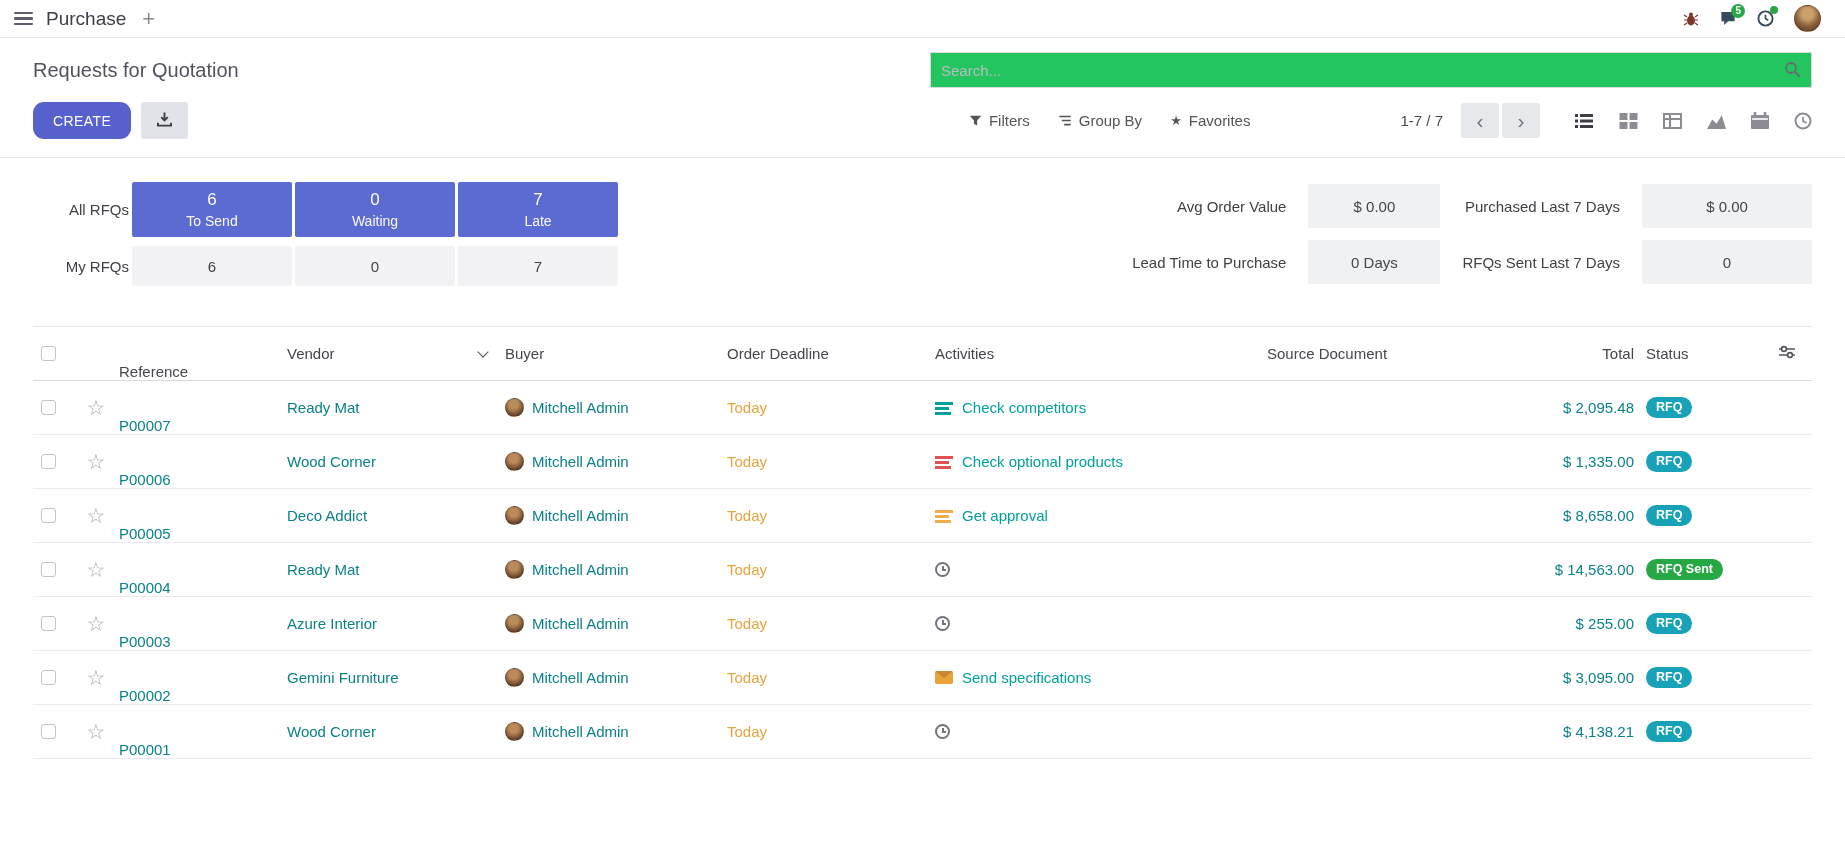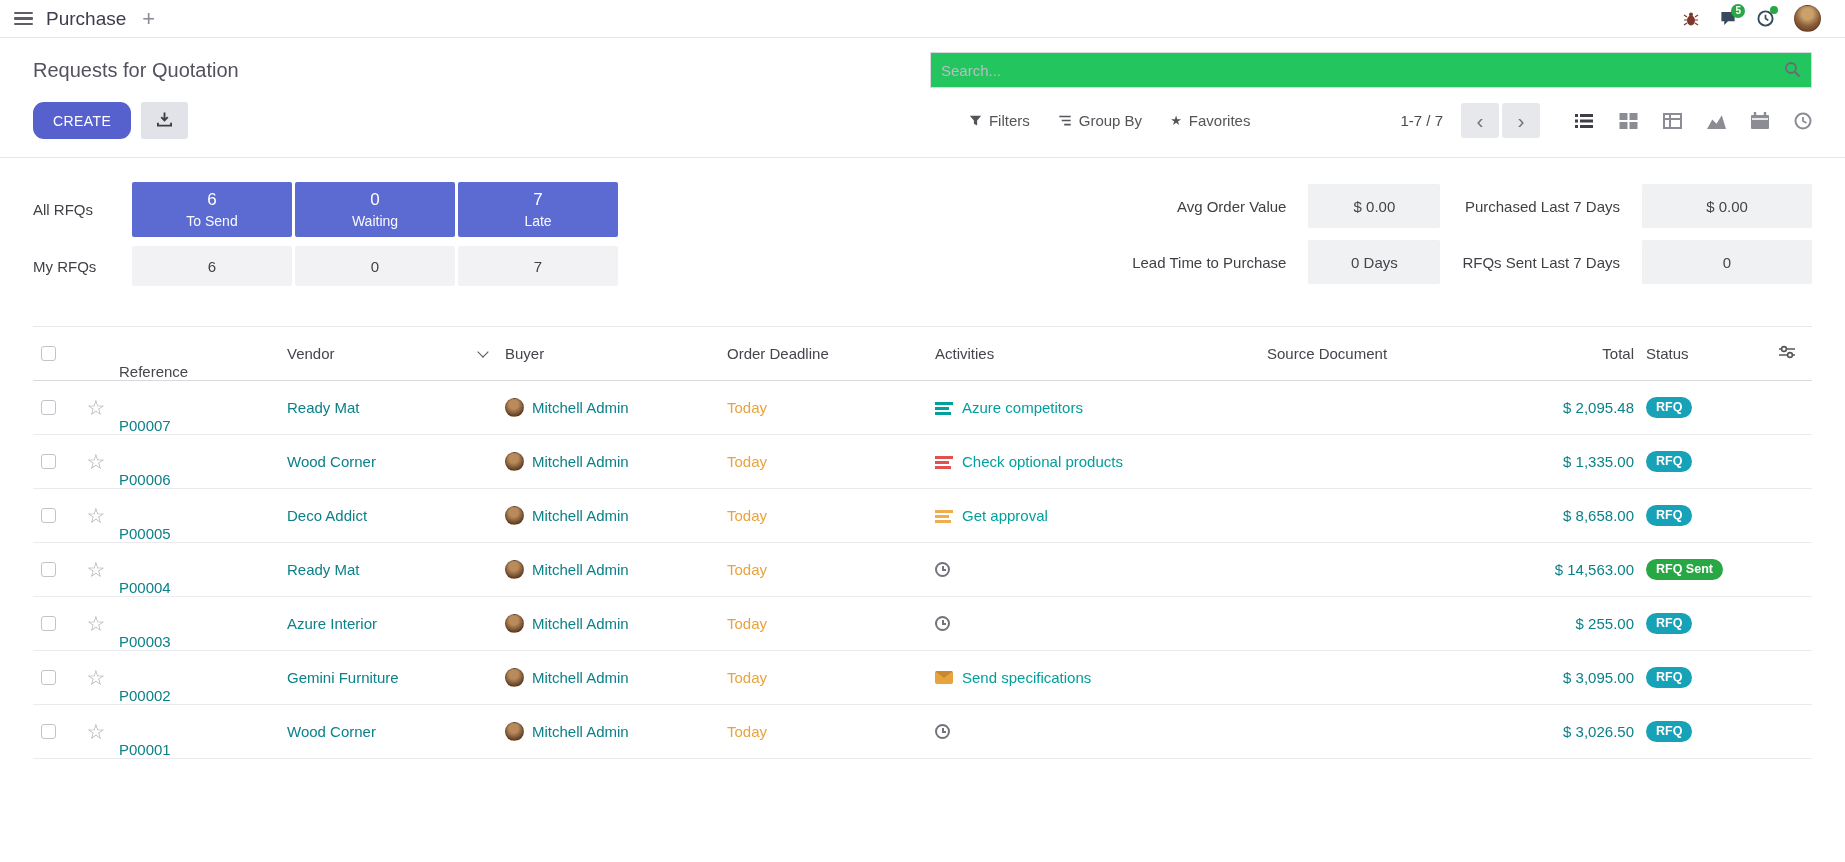--- a/index.html
+++ b/index.html
@@ -53,21 +53,21 @@
                display:inline-flex; align-items:center; justify-content:center; font-size:21px;
                border-radius:3px; cursor:pointer; user-select:none; }
   .pager-btn.prev { margin-left:18px; }
   .switcher { margin-left:34px; display:flex; align-items:center; gap:25px; }
   .vs { color:#8c8c95; cursor:pointer; display:inline-flex; }
   .vs.active { color:#3e3e46; }
 
   
   .dash { display:flex; align-items:start; padding:0 33px; margin-top:24px; }
   .dash-left { display:grid; grid-template-columns:96px 160px 160px 160px;
-               grid-template-rows:55px 40px; column-gap:3px; row-gap:9px; }
+               grid-template-rows:55px 40px; column-gap:3px; row-gap:9px;text-align:right; }
   .dash-label { align-self:center; color:#3f3f45; }
   .tile { border-radius:2px; cursor:pointer; display:flex; align-items:center; justify-content:center; }
   .tile.blue { background:var(--c-tile,#5B6BD1); color:#fff; flex-direction:column; gap:3px; }
   .tile-num { font-size:17px; }
   .tile-label { font-size:14px; opacity:.96; }
   .tile.gray { background:#f2f2f5; color:#3f3f45; font-size:15px; }
   .dash-right { margin-left:auto; display:grid; grid-template-columns:auto 132px auto 170px;
                 grid-template-rows:48px 48px; column-gap:22px; row-gap:8px; align-items:center; }
   .stat-label { text-align:right; color:#3f3f45; }
   .stat-box { background:#f0f1f3; border-radius:2px; height:44px; display:flex; align-items:center;
@@ -342,21 +342,21 @@
         </div>
       <div class="c-buyer">
           <span class="mini-avatar"></span>
           <a class="link">Mitchell Admin</a>
         </div>
       <div class="c-deadline">
           <span class="deadline">Today</span>
         </div>
       <div class="c-activity">
           <span class="act-icon" data-icon="tasks-teal"></span>
-          <a class="act-label">Azure competitors</a>
+          <a class="act-label">Check competitors</a>
         </div>
       <div class="c-source">
           <span></span>
         </div>
       <div class="c-total">
           <span class="link">$ 2,095.48</span>
         </div>
       <div class="c-status">
           <span class="badge" data-status="RFQ">RFQ</span>
         </div>
@@ -564,21 +564,21 @@
           <span class="deadline">Today</span>
         </div>
       <div class="c-activity">
           <span class="act-icon" data-icon="clock"></span>
           <a class="act-label"></a>
         </div>
       <div class="c-source">
           <span></span>
         </div>
       <div class="c-total">
-          <span class="link">$ 3,026.50</span>
+          <span class="link">$ 4,138.21</span>
         </div>
       <div class="c-status">
           <span class="badge" data-status="RFQ">RFQ</span>
         </div>
       <div class="c-gear"></div>
     </div>
 
   </div>
 
 </div>

